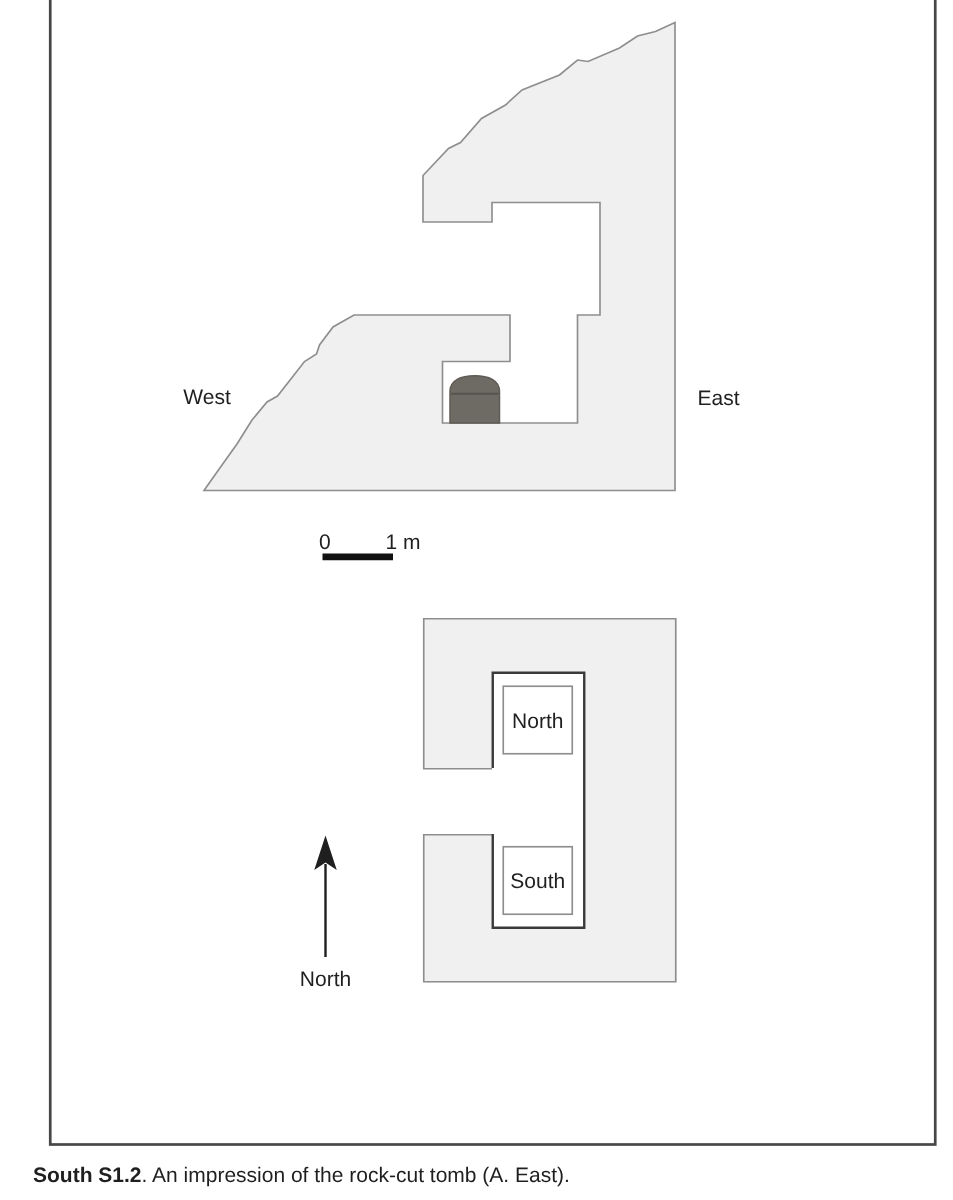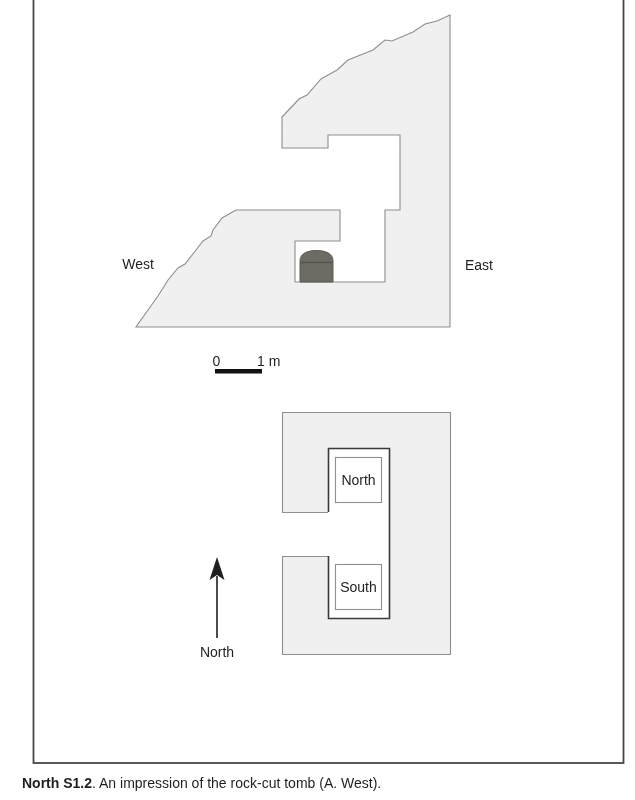--- a/index.html
+++ b/index.html
@@ -79,13 +79,13 @@
     <text x="358.5" y="592" text-anchor="middle">South</text>
   </g>
 
   <g>
     <line class="shaft" x1="217" y1="576" x2="217" y2="638"></line>
     <polygon points="217,557 209.5,580 217,575 224.5,580" fill="#1f1f1f"></polygon>
     <text x="217" y="657" text-anchor="middle">North</text>
   </g>
 </svg>
 
-<div class="caption"><b>North S1.2</b><span>. An impression of the rock-cut tomb (A. West).</span></div>
+<div class="caption"><b>South S1.2</b><span>. An impression of the rock-cut tomb (A. East).</span></div>
 
 </body></html>

